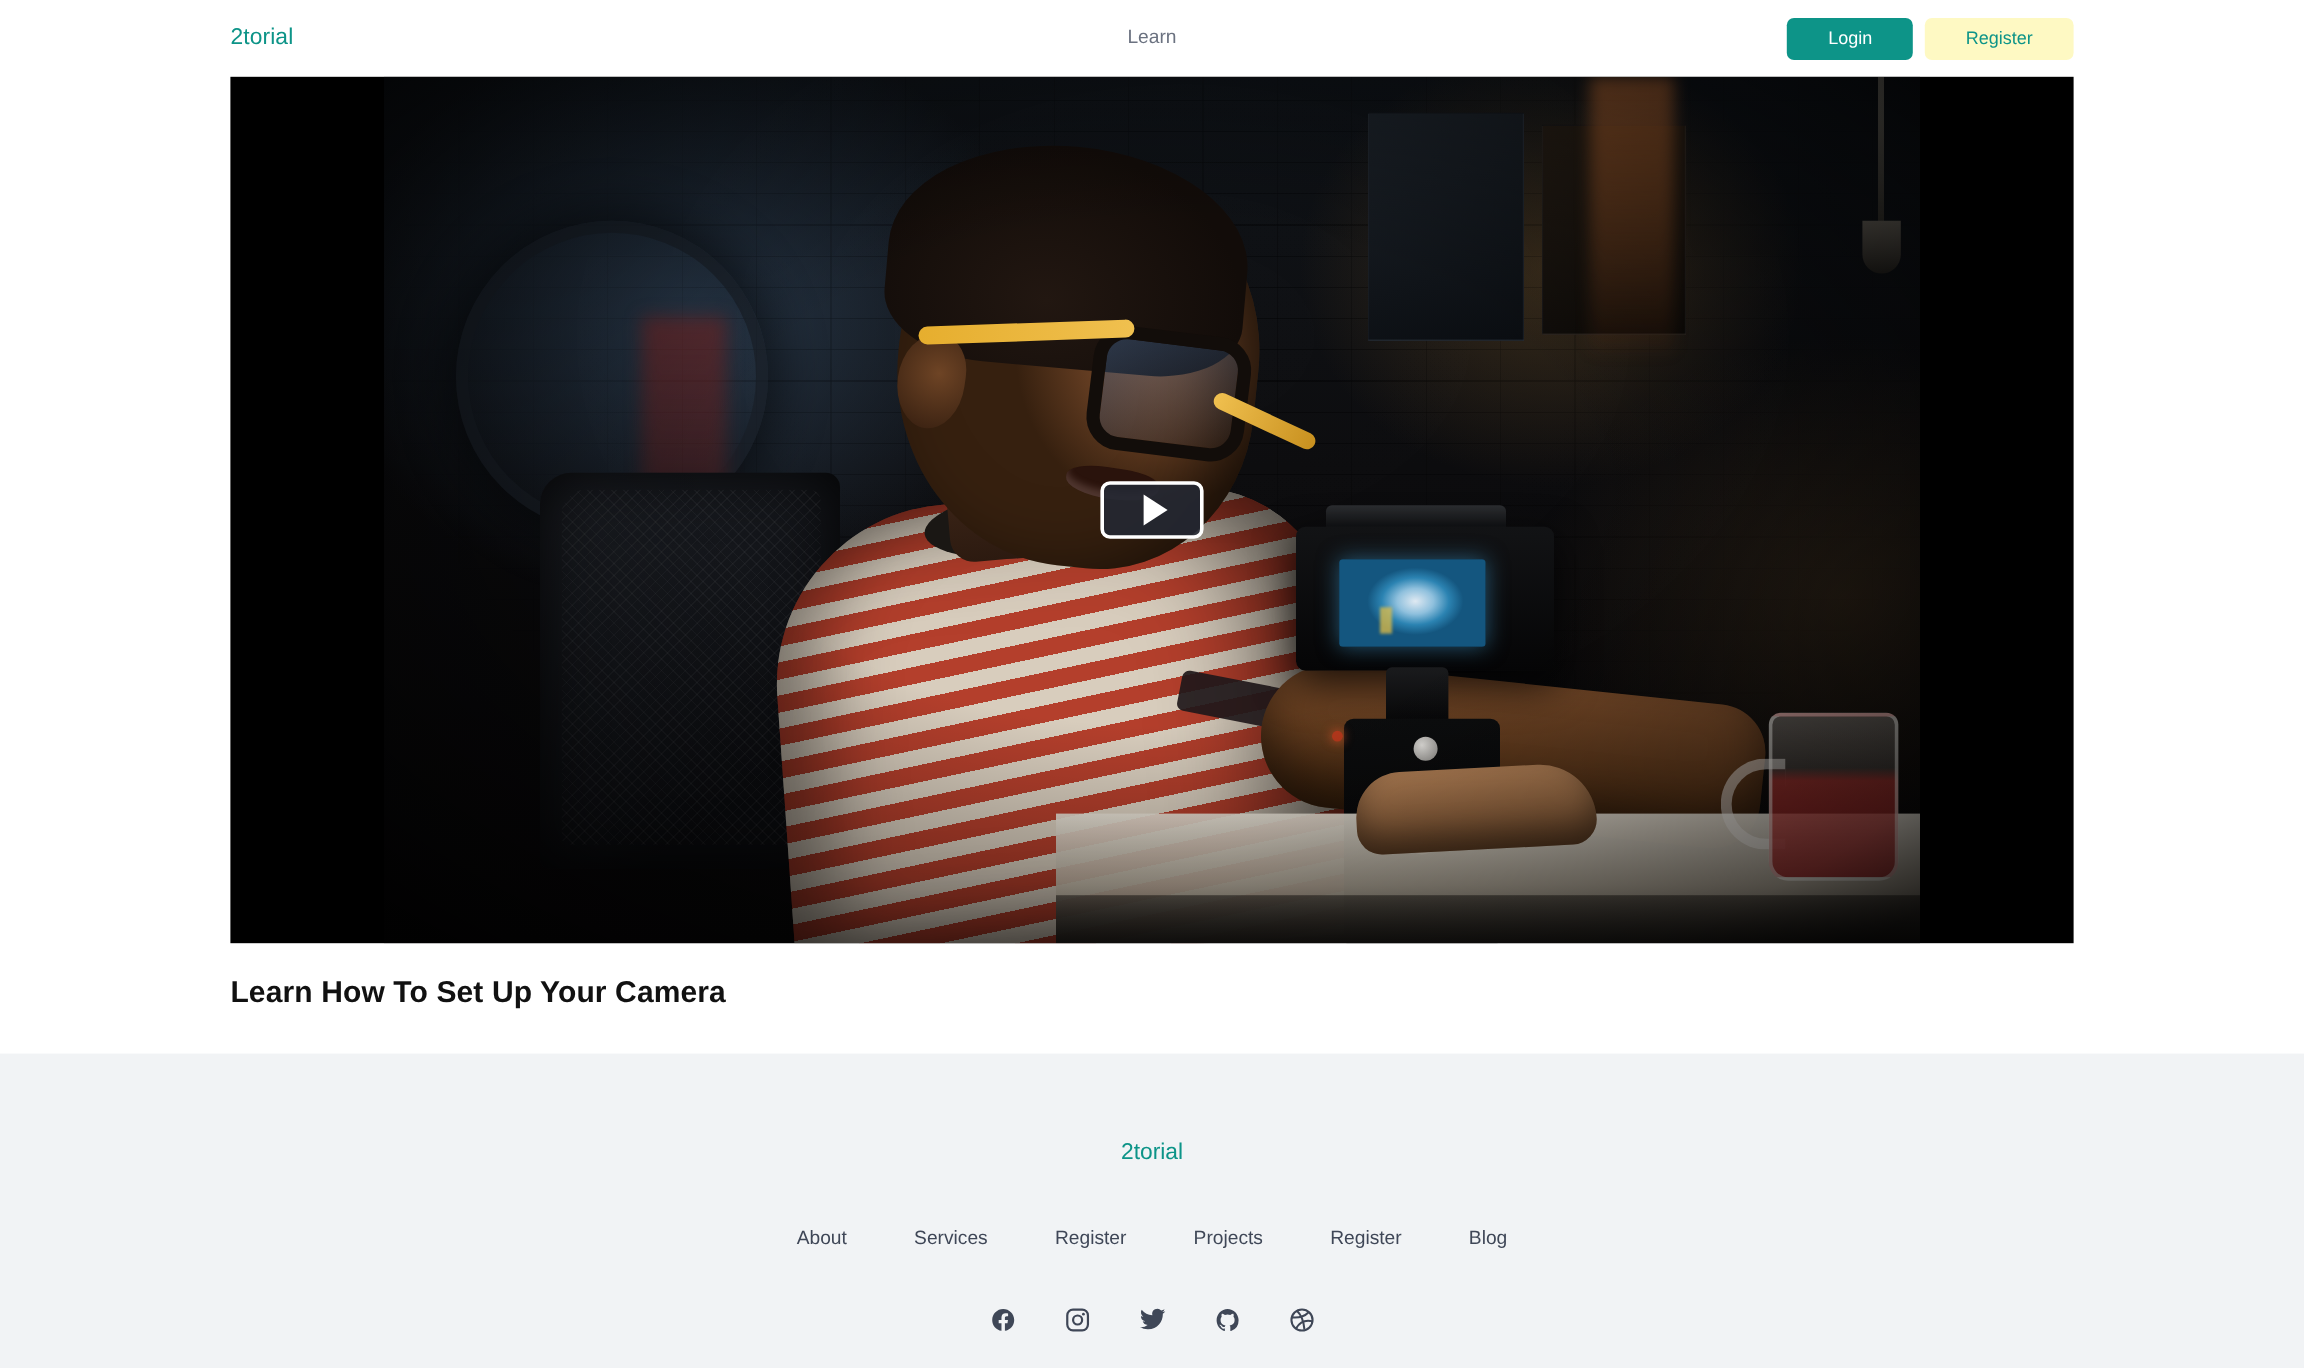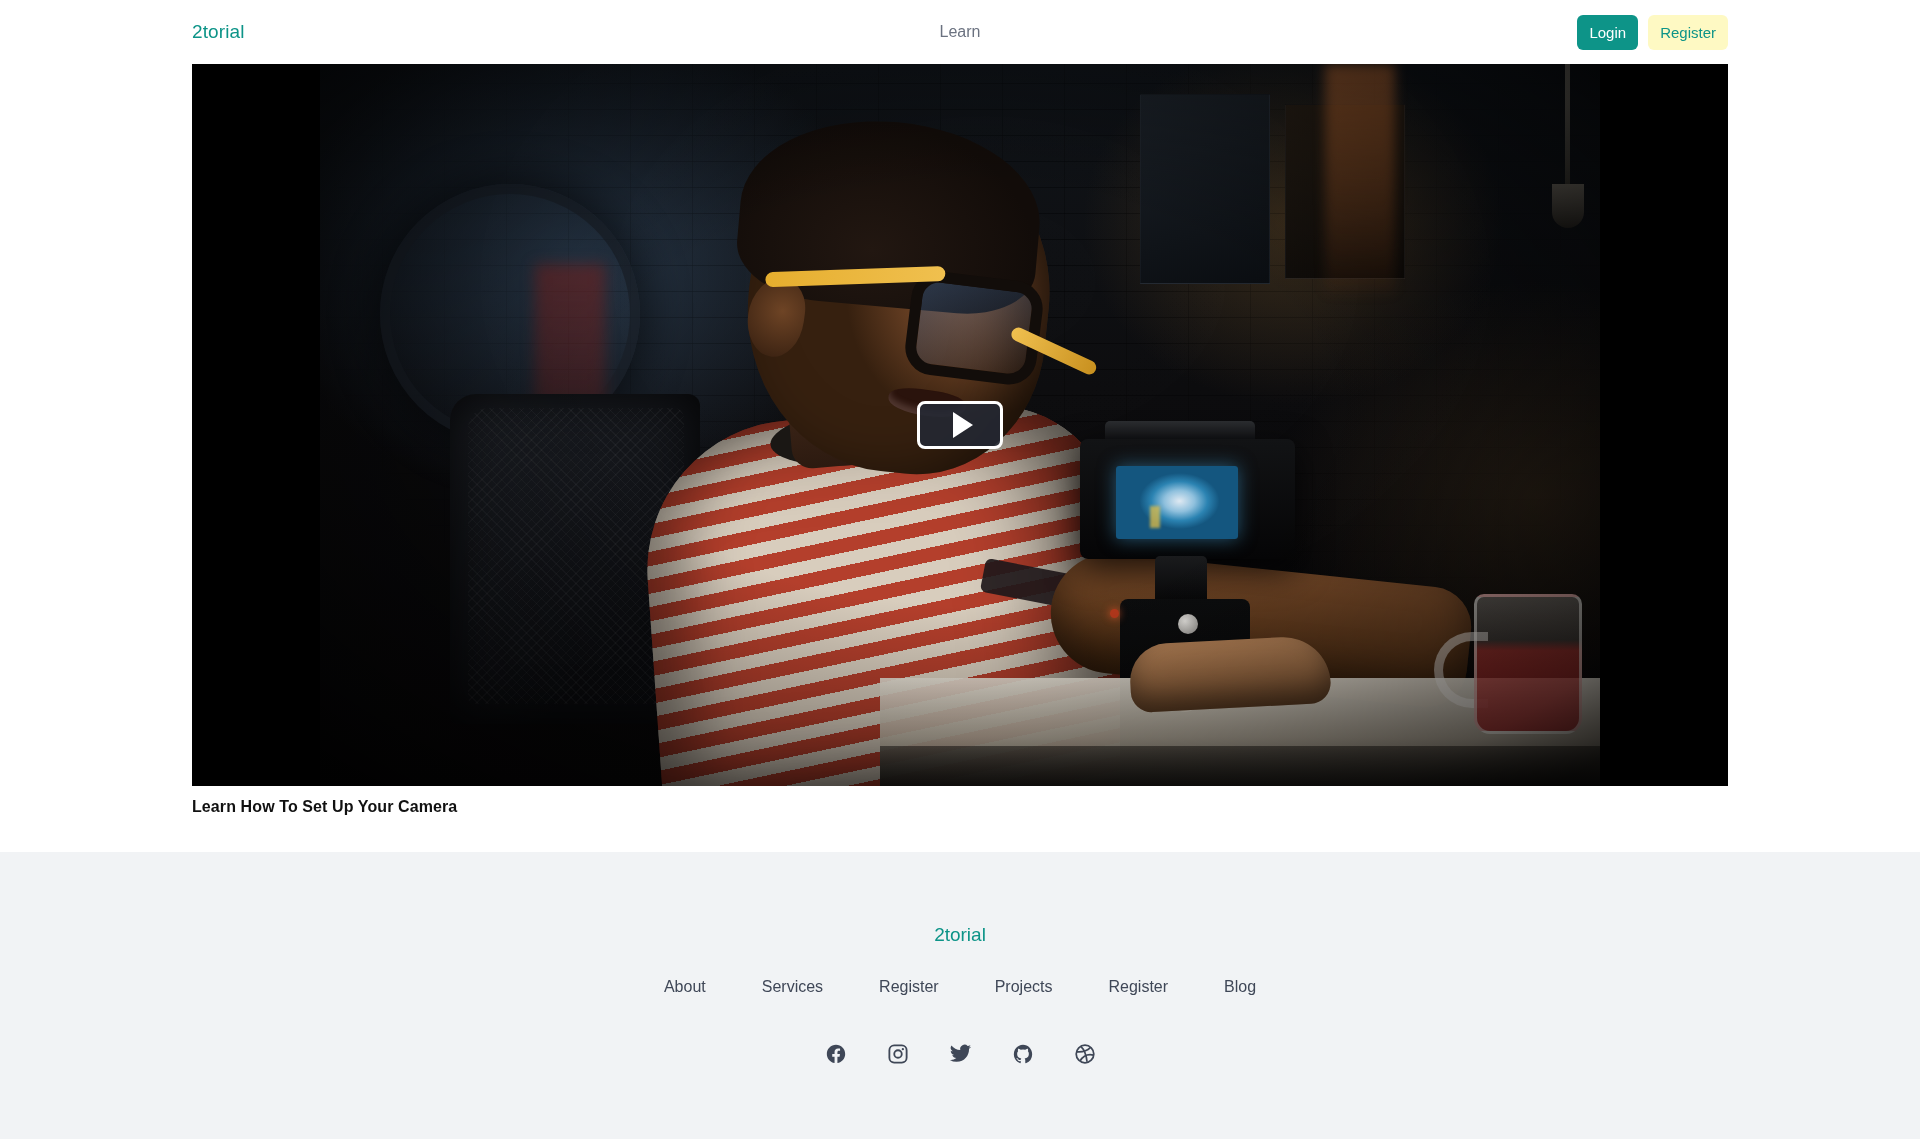--- a/index.html
+++ b/index.html
@@ -50,21 +50,21 @@
     right: 192px;
     display: flex;
     align-items: center;
     gap: 10px;
   }
   .btn {
     border: none;
     border-radius: 6px;
     font-size: 15px;
     font-family: "Liberation Sans", sans-serif;
-    padding: 10px 12px;
+    padding: 10px 34px;
     cursor: pointer;
     line-height: 1;
   }
   .btn-primary {
     background: #0d9488;
     color: #ffffff;
   }
   .btn-secondary {
     background: #fef9c3;
     color: #0d9488;
@@ -377,44 +377,44 @@
   }
   .play-tri {
     width: 0; height: 0;
     border-left: 20px solid #ffffff;
     border-top: 13px solid transparent;
     border-bottom: 13px solid transparent;
     margin-left: 5px;
   }
 
   .video-title {
-    font-size: 16px;
+    font-size: 25px;
     font-weight: bold;
     color: #111111;
-    padding-top: 12px;
+    padding-top: 27px;
     padding-bottom: 36px;
     letter-spacing: 0.1px;
   }
 
   
   .footer {
     background: #f1f3f5;
     padding: 72px 0 74px 0;
     display: flex;
     flex-direction: column;
     align-items: center;
   }
   .footer-brand {
     font-size: 19px;
     color: #0d9488;
     text-decoration: none;
     cursor: pointer;
   }
   .footer-links {
-    margin-top: 32px;
+    margin-top: 52px;
     display: flex;
     align-items: center;
     gap: 56px;
   }
   .footer-link {
     font-size: 16px;
     color: #3f4757;
     text-decoration: none;
     cursor: pointer;
   }

